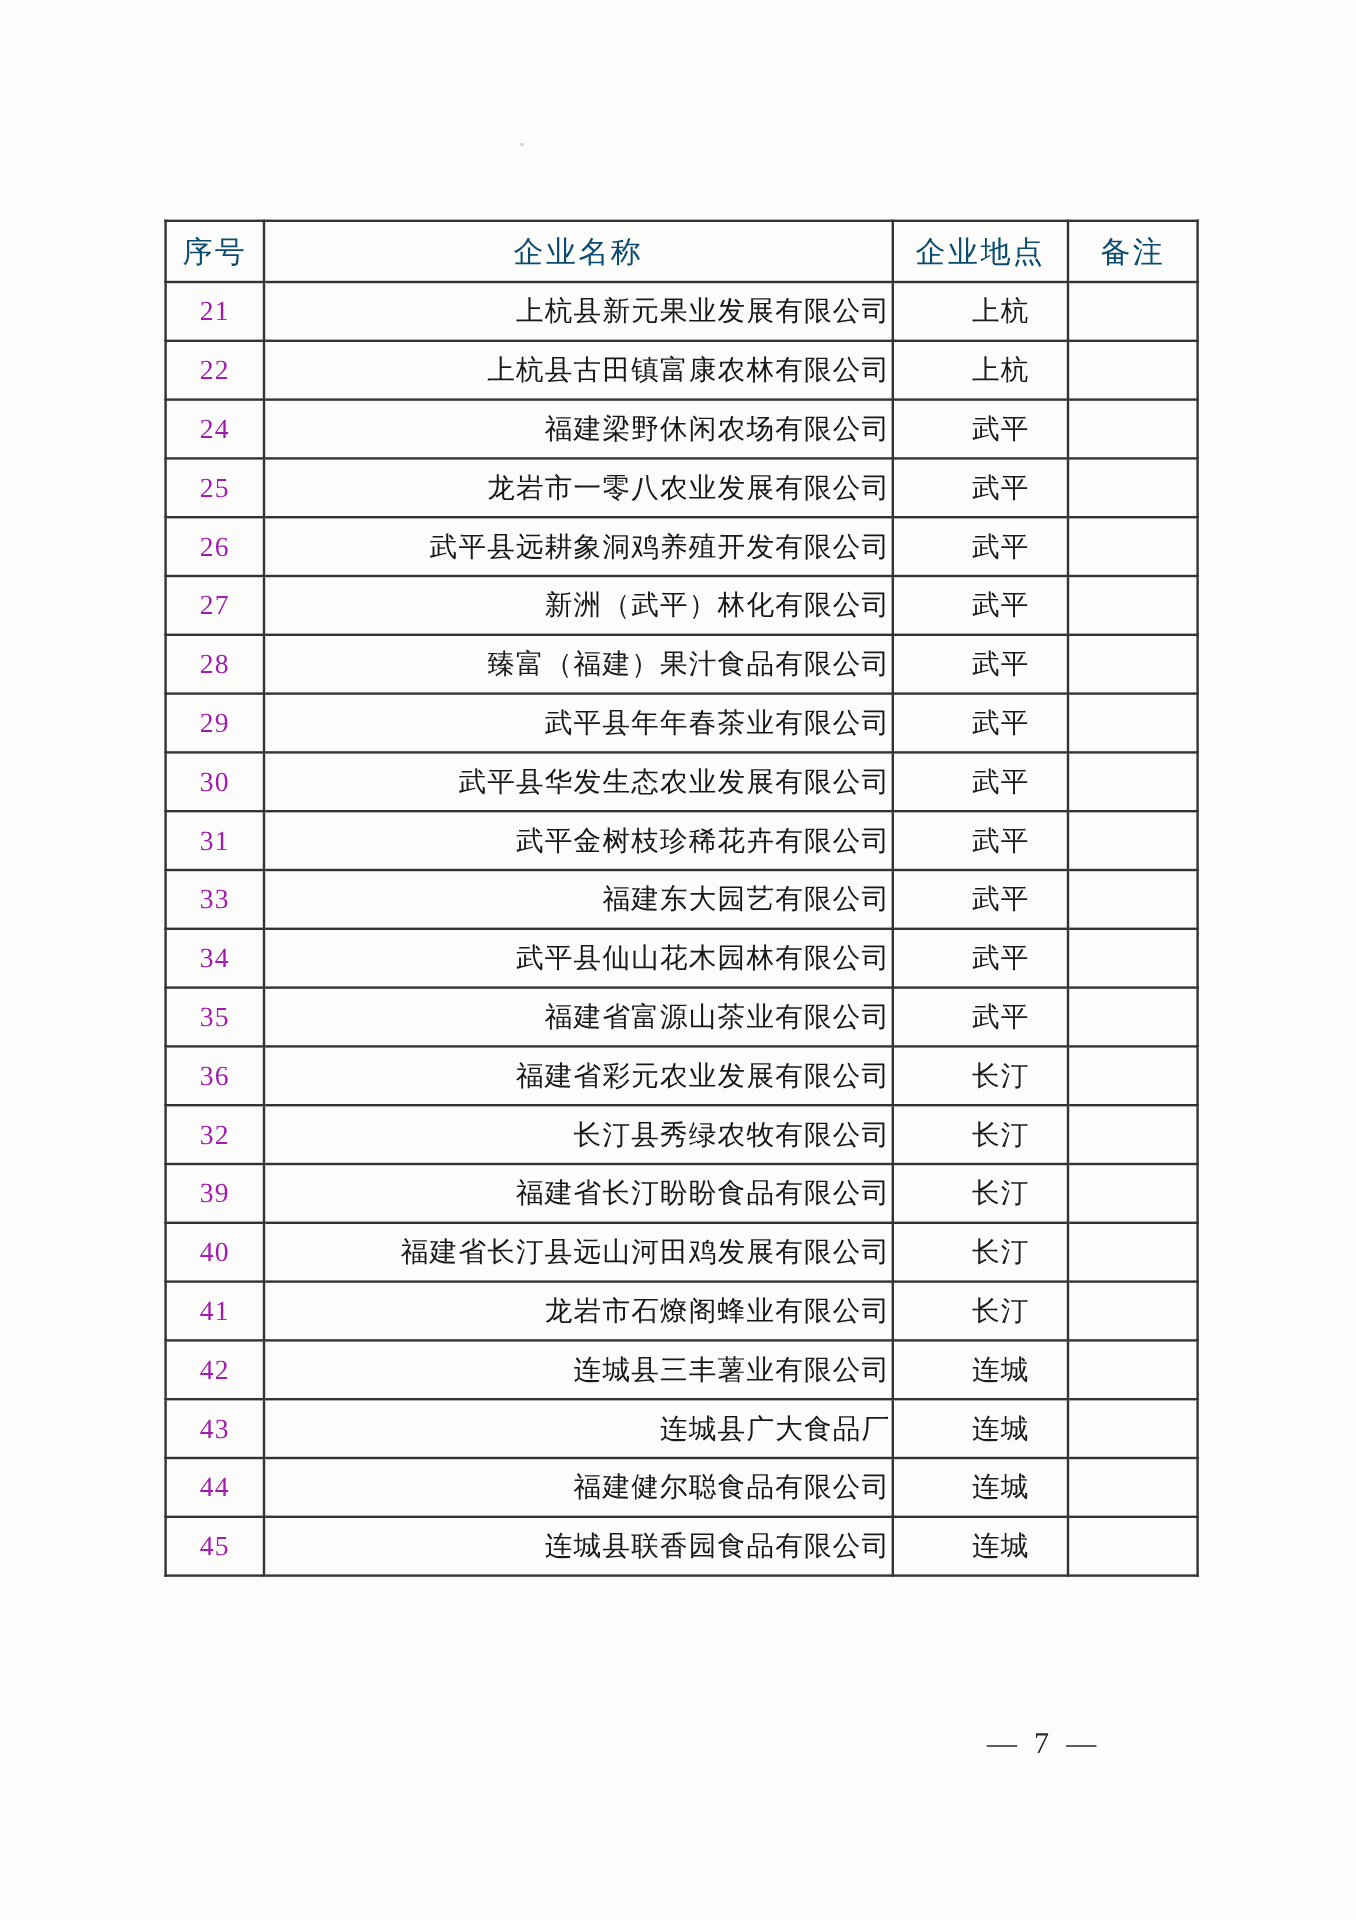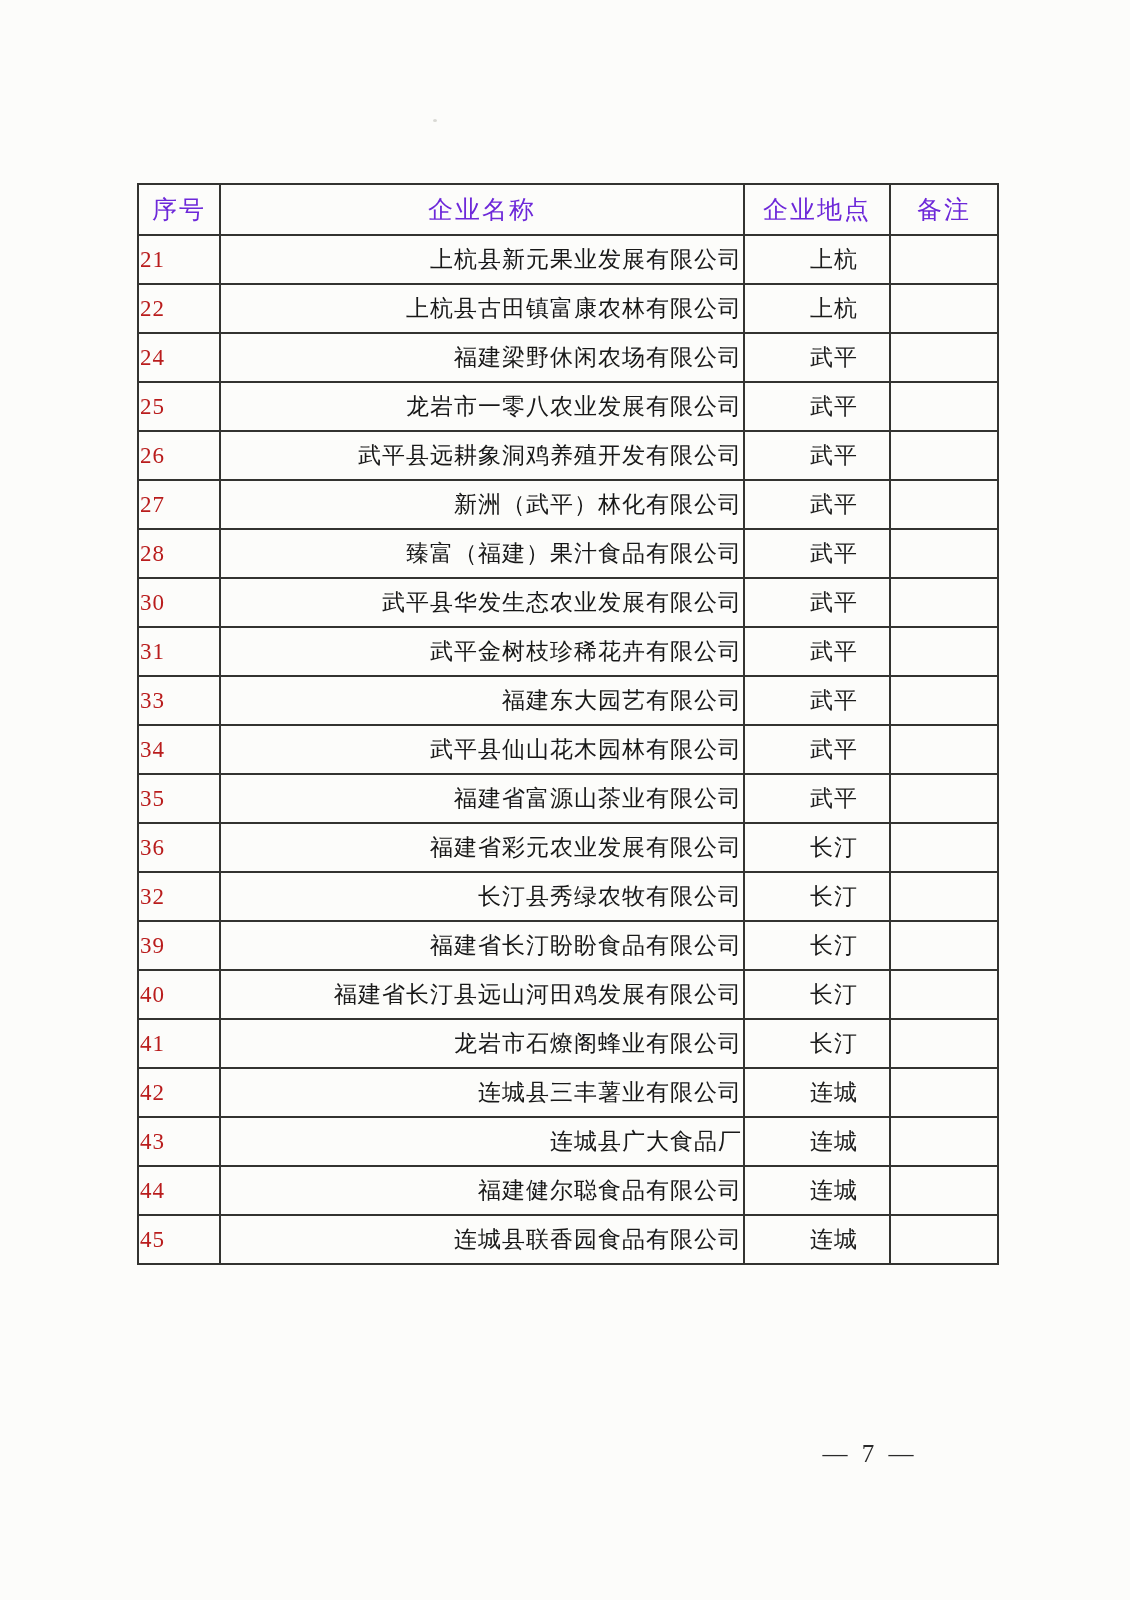--- a/index.html
+++ b/index.html
@@ -43,32 +43,33 @@
     overflow: hidden;
     white-space: nowrap;
   }
   table.company-table th {
     height: 47px;
     font-size: 25px;
     font-weight: normal;
     text-align: center;
     vertical-align: middle;
     letter-spacing: 2px;
-    color: #6d28d9;
+    color: #0c4a6e;
   }
   table.company-table td {
     height: 45px;
     font-size: 23px;
     vertical-align: middle;
     letter-spacing: 1px;
   }
   td.cell-no {
+    text-align: center;
     font-size: 24px;
     letter-spacing: 0;
-    color: #b91c1c;
+    color: #a21caf;
     font-family: Liberation Serif, serif;
   }
   td.cell-name {
     text-align: right;
     padding-left: 21px;
     color: #181818;
   }
   td.cell-location {
     text-align: center;
     color: #1c1c1c;
@@ -147,20 +148,26 @@
           <td class="cell-location">武平</td>
           <td class="cell-remark"></td>
         </tr>
         <tr>
           <td class="cell-no">28</td>
           <td class="cell-name">臻富（福建）果汁食品有限公司</td>
           <td class="cell-location">武平</td>
           <td class="cell-remark"></td>
         </tr>
         <tr>
+          <td class="cell-no">29</td>
+          <td class="cell-name">武平县年年春茶业有限公司</td>
+          <td class="cell-location">武平</td>
+          <td class="cell-remark"></td>
+        </tr>
+        <tr>
           <td class="cell-no">30</td>
           <td class="cell-name">武平县华发生态农业发展有限公司</td>
           <td class="cell-location">武平</td>
           <td class="cell-remark"></td>
         </tr>
         <tr>
           <td class="cell-no">31</td>
           <td class="cell-name">武平金树枝珍稀花卉有限公司</td>
           <td class="cell-location">武平</td>
           <td class="cell-remark"></td>

